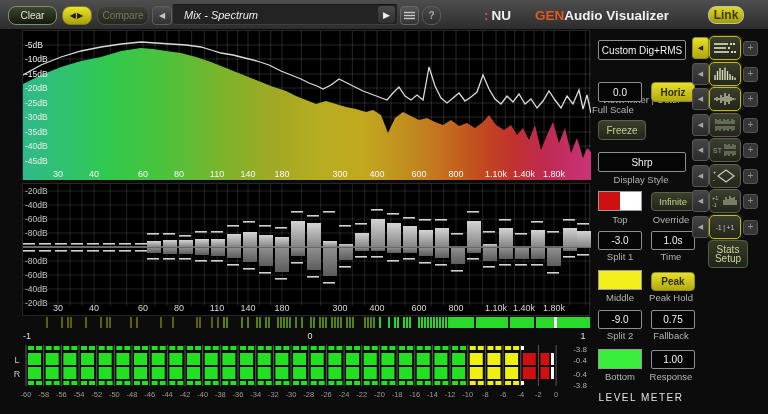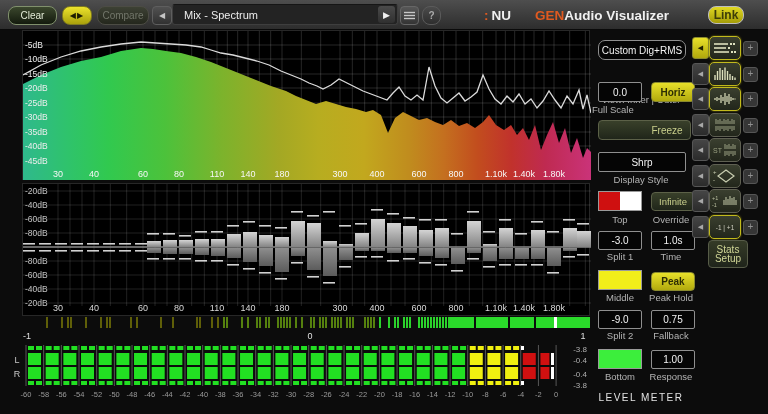--- a/index.html
+++ b/index.html
@@ -13,21 +13,21 @@
   .btn-clear{left:8px;top:6px;width:47px;height:17px;border-radius:8px;
              background:linear-gradient(#3b472d,#131a0d);border:1px solid #80906c;color:#e2ead6;}
   .btn-swap{left:62px;top:6px;width:28px;height:17px;border-radius:8px;
             background:linear-gradient(#ece32c,#a9a10c);border:1px solid #7e7a20;color:#1c1c00;font-size:8px;letter-spacing:1px;}
   .btn-compare{left:97px;top:6px;width:50px;height:17px;border-radius:8px;
                background:linear-gradient(#3d4134,#24271d);border:1px solid #4c4c44;color:#72766a;}
   .btn-back{left:152px;top:6px;width:18px;height:17px;border-radius:4px;
             background:linear-gradient(#515151,#313131);border:1px solid #5e5e5e;color:#c4c4c4;font-size:8px;}
   .preset{left:172px;top:4px;width:226px;height:21px;border-radius:3px;background:#232323;
           border:1px solid #3e3e3e;border-top-color:#161616;color:#ececec;font-size:11px;
-          display:flex;align-items:center;padding-left:11px;box-sizing:border-box;}
+          display:flex;align-items:center;padding-left:11px;box-sizing:border-box;font-style:italic;}
   .btn-play{left:378px;top:6px;width:17px;height:17px;border-radius:3px;
             background:linear-gradient(#4a4a4a,#303030);border:none;color:#f0f0f0;font-size:9px;}
   .btn-list{left:400px;top:6px;width:17px;height:17px;border-radius:4px;
             background:linear-gradient(#575757,#343434);border:1px solid #666;}
   .btn-help{left:422px;top:6px;width:17px;height:17px;border-radius:8px;
             background:linear-gradient(#4b4b4b,#2e2e2e);border:1px solid #5a5a5a;color:#aaa;font-weight:bold;}
   .brand{left:484px;top:7px;height:16px;font-size:13.5px;font-weight:bold;color:#f0f0f0;
          display:flex;align-items:center;}
   .brand .dots{color:#e05a20;margin-right:3px;font-weight:bold;}
   .brand .gen{color:#e05a20;padding-left:24px;}
@@ -767,26 +767,26 @@
         <text x="457.75000000000006" y="53" fill="#9a9a9a" font-size="7.5" text-anchor="middle" font-family="&quot;Liberation Sans&quot;,sans-serif">-10</text>
         <text x="475.4200000000001" y="53" fill="#9a9a9a" font-size="7.5" text-anchor="middle" font-family="&quot;Liberation Sans&quot;,sans-serif">-8</text>
         <text x="493.09000000000003" y="53" fill="#9a9a9a" font-size="7.5" text-anchor="middle" font-family="&quot;Liberation Sans&quot;,sans-serif">-6</text>
         <text x="510.76000000000005" y="53" fill="#9a9a9a" font-size="7.5" text-anchor="middle" font-family="&quot;Liberation Sans&quot;,sans-serif">-4</text>
         <text x="528.4300000000001" y="53" fill="#9a9a9a" font-size="7.5" text-anchor="middle" font-family="&quot;Liberation Sans&quot;,sans-serif">-2</text>
         <text x="546.1" y="53" fill="#9a9a9a" font-size="7.5" text-anchor="middle" font-family="&quot;Liberation Sans&quot;,sans-serif">0</text>
       </svg>
   </div>
 
   <div class="abs" style="left:585px;top:30px;width:112px;height:384px;">
-    <div class="abs vbox" style="left:13px;top:10px;width:86px;height:18px;border-radius:7px;">Custom Dig+RMS</div>
+    <div class="abs vbox" style="left:13px;top:10px;width:86px;height:18px;">Custom Dig+RMS</div>
     <div class="abs lab" style="left:0px;top:20px;width:112px;margin-top:44px;">View: Inner | Outer</div>
     <div class="abs vbox" style="left:13px;top:52px;width:42px;height:18px;">0.0</div>
     <div class="abs ybtn" style="left:66px;top:52px;width:42px;height:18px;">Horiz</div>
     <div class="abs labL" style="left:7px;top:74px;">Full Scale</div>
-    <div class="abs dbtn" style="left:13px;top:90px;width:46px;height:18px;padding-left:45px;">Freeze</div>
+    <div class="abs dbtn" style="left:13px;top:90px;width:46px;height:18px;">Freeze</div>
 
     <div class="abs vbox" style="left:13px;top:122px;width:86px;height:18px;">Shrp</div>
     <div class="abs lab" style="left:0px;top:144px;width:112px;">Display Style</div>
 
     <div class="abs" style="left:13px;top:161px;width:44px;height:20px;border:1px solid #9a9a9a;box-sizing:border-box;">
       <div class="abs" style="left: 0px; top: 0px; width: 21px; height: 18px; background: rgb(207, 16, 16);" id="sw-red"></div>
       <div class="abs" style="left: 21px; top: 0px; width: 21px; height: 18px; background: rgb(255, 255, 255);" id="sw-white"></div>
     </div>
     <div class="abs dbtn" style="left:66px;top:162px;width:42px;height:17px;font-size:9.5px;">Infinite</div>
     <div class="abs lab" style="left:13px;top:184px;width:44px;">Top</div>

